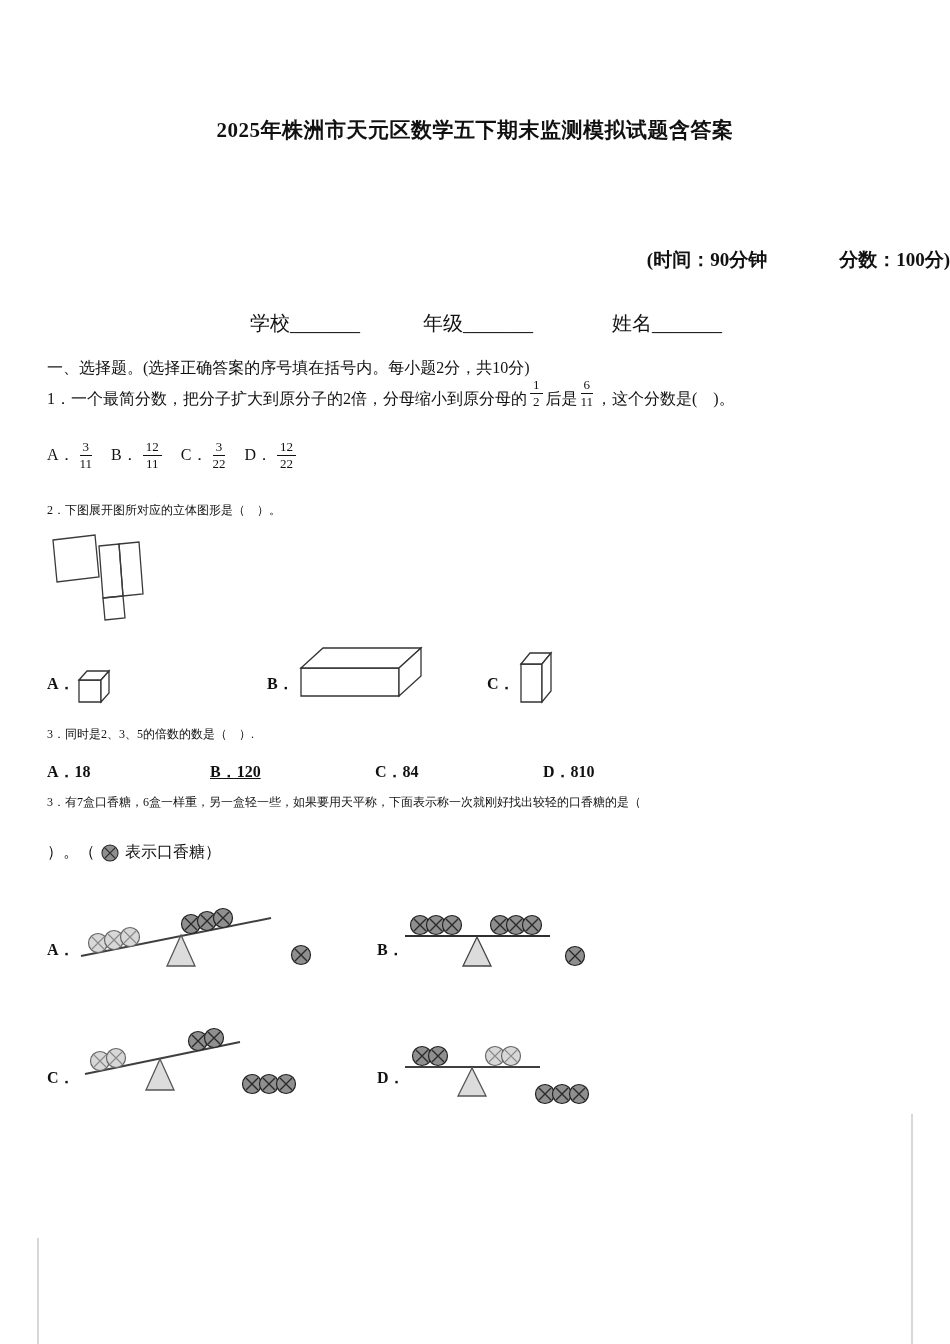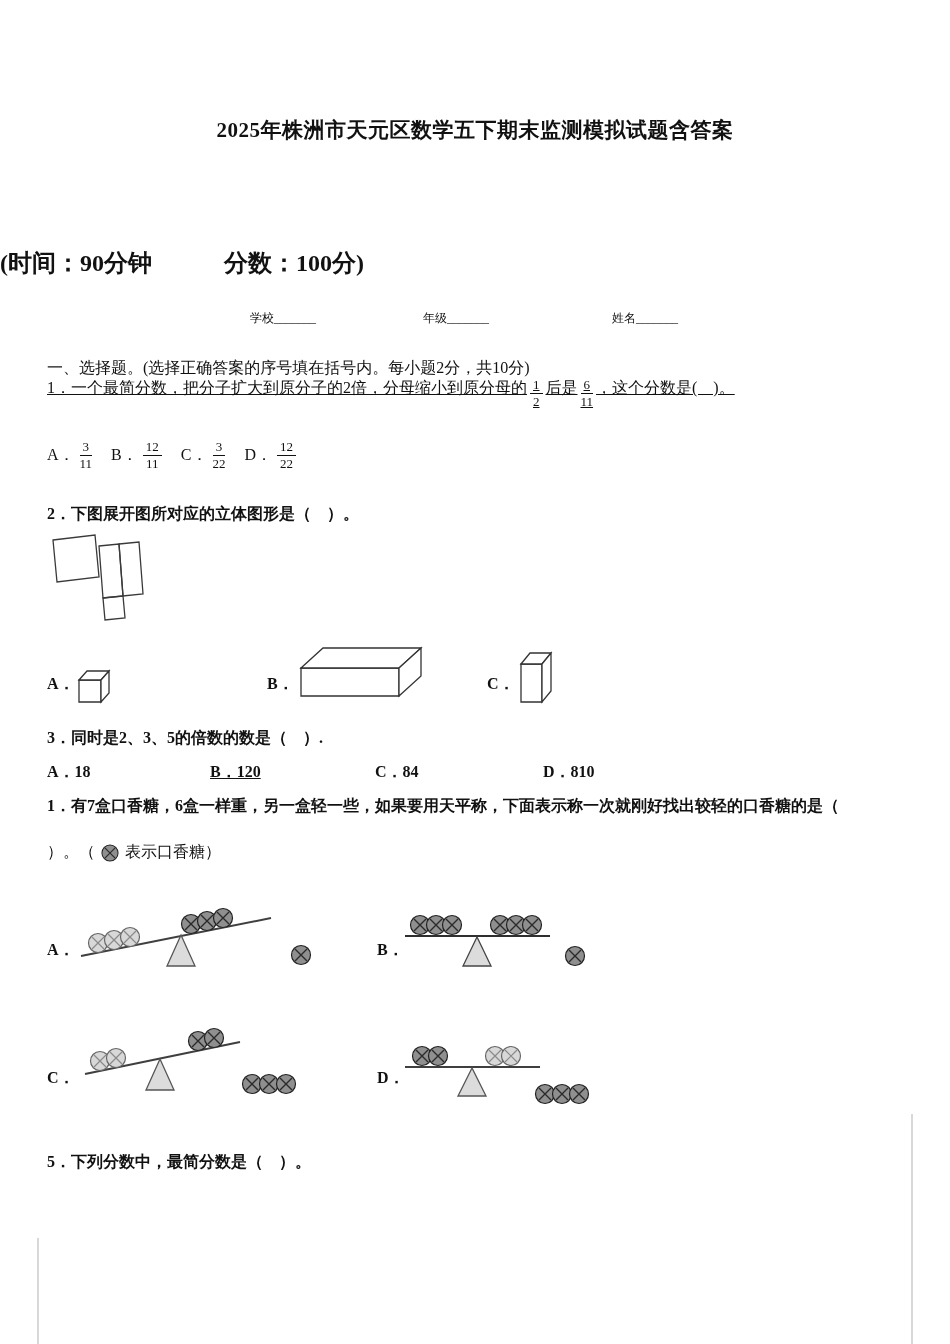--- a/index.html
+++ b/index.html
@@ -9,30 +9,30 @@
     background:#ffffff; color:#111;
     font-family:"Liberation Serif","DejaVu Serif",serif;
     overflow:hidden;
   }
   .page-title {
     position:absolute; top:106px; left:0; right:0;
     text-align:center; font-size:21px; font-weight:bold; letter-spacing:0.5px;
   }
   .meta-row {
     position:absolute; top:237px; left:0; right:0;
-    display:flex; justify-content:flex-start; gap:72px;
-    font-size:24px; font-weight:bold;
-  }
-  .field { position:absolute; top:300px; font-size:12px; }
+    display:flex; justify-content:flex-end; gap:72px;
+    font-size:19px; font-weight:bold;
+  }
+  .field { position:absolute; top:300px; font-size:20px; }
   .f-school { left:250px; } .f-grade { left:423px; } .f-name { left:612px; }
   .section-heading { position:absolute; left:47px; top:348px; font-size:16px; }
-  .qtext { position:absolute; font-size:16px; line-height:1.45;font-weight:bold; }
+  .qtext { position:absolute; font-size:12px; line-height:1.45; }
   .q1-line {
     position:absolute; left:47px; top:368px; width:880px;
-    display:flex; align-items:flex-start; flex-wrap:wrap; font-size:16px;text-decoration:underline;
+    display:flex; align-items:flex-end; flex-wrap:wrap; font-size:16px;
   }
   .frac {
     display:inline-flex; flex-direction:column; align-items:center;
     line-height:1.1; font-size:13px; margin:0 3px; vertical-align:middle;
   }
   .frac .num { border-bottom:1px solid #111; padding:0 3px 1px; }
   .frac .den { padding-top:1px; }
   .q1-opts {
     position:absolute; left:47px; top:430px; display:flex; align-items:center;
     gap:16px; font-size:16px;
@@ -165,21 +165,21 @@
       <polygon points="26,16 35,5 35,43 26,54"></polygon>
     </g>
   </svg>
 
   <div class="qtext pos-q3">3．同时是2、3、5的倍数的数是（　）.</div>
   <span class="q3-opt" style="left:47px;">A．18</span>
   <span class="q3-opt" style="left:210px;text-decoration:underline;">B．120</span>
   <span class="q3-opt" style="left:375px;">C．84</span>
   <span class="q3-opt" style="left:543px;">D．810</span>
 
-  <div class="qtext pos-q4l1">1．有7盒口香糖，6盒一样重，另一盒轻一些，如果要用天平称，下面表示称一次就刚好找出较轻的口香糖的是（</div>
+  <div class="qtext pos-q4l1">3．有7盒口香糖，6盒一样重，另一盒轻一些，如果要用天平称，下面表示称一次就刚好找出较轻的口香糖的是（</div>
   <div class="q4-l2">
     <span>）。（</span>
     <svg width="20" height="20" viewBox="0 0 20 20">
       <use href="#gumD" transform="translate(10,10) scale(0.85)"></use>
     </svg>
     <span>表示口香糖）</span>
   </div>
 
   <span class="shape-label" style="left:47px; top:930px;">A．</span>
   <svg class="fig" style="left:76px; top:888px;" width="270" height="85">
@@ -226,18 +226,17 @@
     <polygon points="72,26 58,54 86,54" fill="#dcdcdc" stroke="#555" stroke-width="1.3"></polygon>
     <use href="#gumD" transform="translate(22,14)"></use>
     <use href="#gumD" transform="translate(38,14)"></use>
     <use href="#gumL" transform="translate(95,14)"></use>
     <use href="#gumL" transform="translate(111,14)"></use>
     <use href="#gumD" transform="translate(145,52)"></use>
     <use href="#gumD" transform="translate(162,52)"></use>
     <use href="#gumD" transform="translate(179,52)"></use>
   </svg>
 
-  <div class="qtext pos-q5">5．下列分数中，最简分数是（　）。</div>
 
   <div class="edge-line" style="left:37px; top:1228px; height:116px;"></div>
   <div class="edge-line" style="left:911px; top:1104px; height:240px;"></div>
 
 </div>
 
 </body></html>

